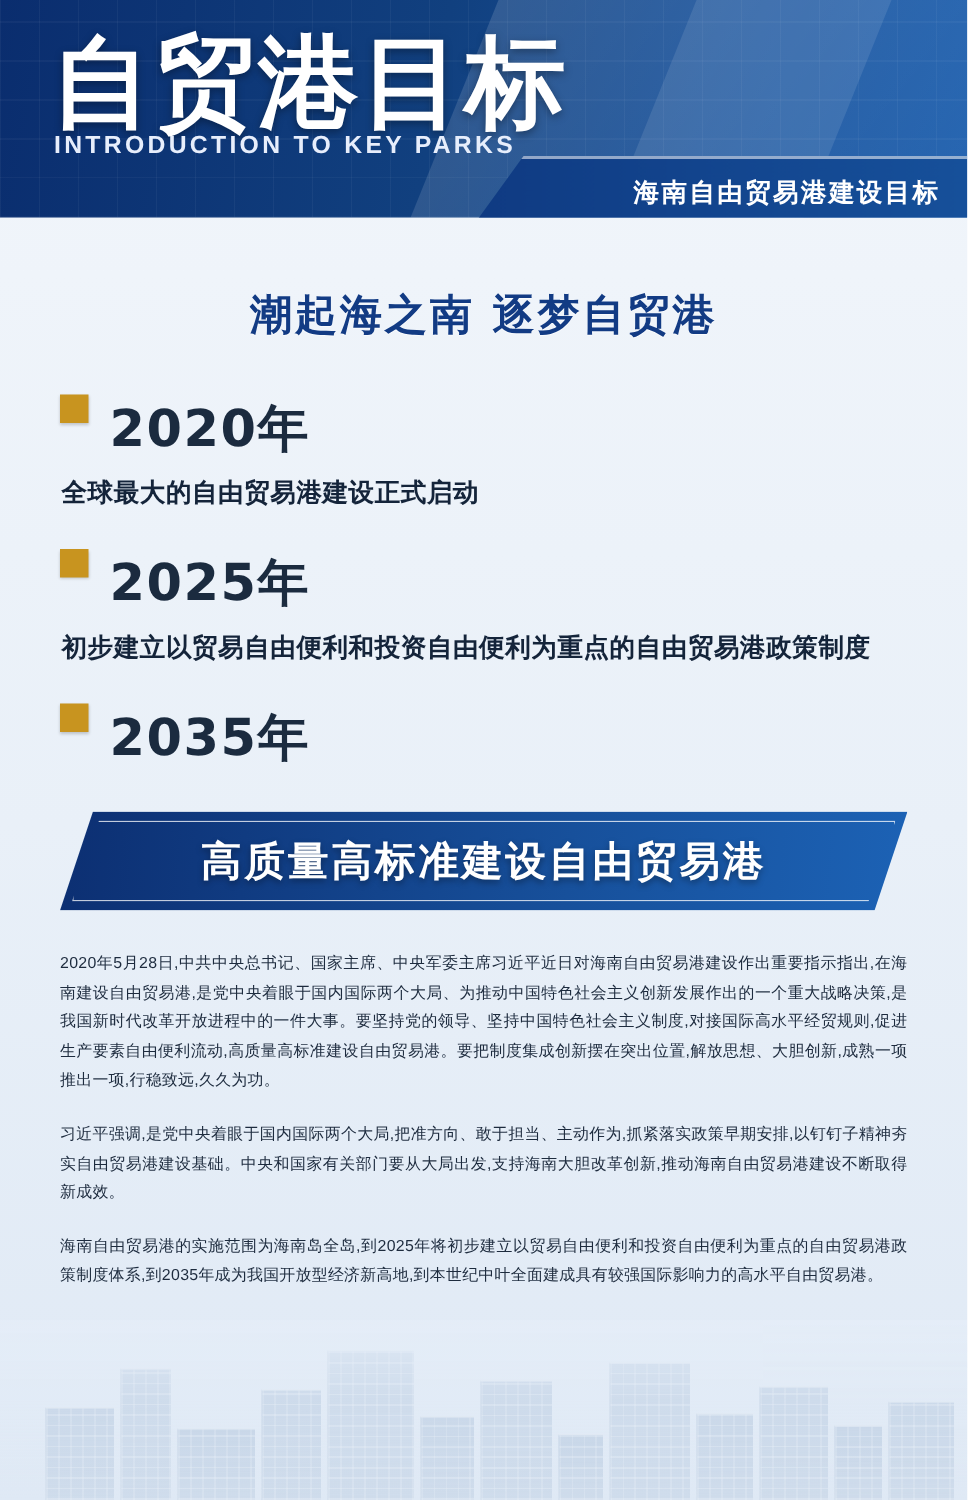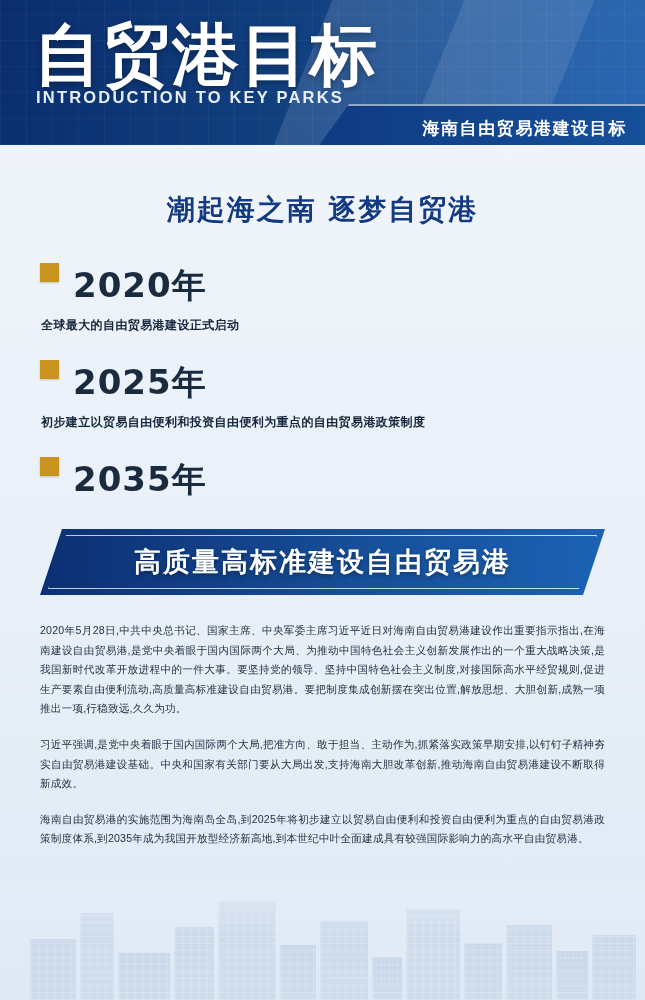--- a/index.html
+++ b/index.html
@@ -98,21 +98,21 @@
     flex: none;
     box-shadow: 0 1px 2px rgba(0,0,0,0.2);
   }
   .ms-year {
     font-size: 34px; font-weight: bold; color: #1b2b3f;
     letter-spacing: 1px;
     font-family: "DejaVu Sans", "Liberation Sans", sans-serif;
   }
   .ms-desc {
     margin-top: 8px; margin-left: 1px;
-    font-size: 12px; font-weight: bold; color: #14243a;
+    font-size: 17px; font-weight: bold; color: #14243a;
     letter-spacing: 0.4px;
     font-family: "DejaVu Sans", "Liberation Sans", sans-serif;
   }
 
   
   .banner-wrap {
     margin: 22px 40px 0 40px;
     position: relative; height: 66px;
   }
   .banner {

